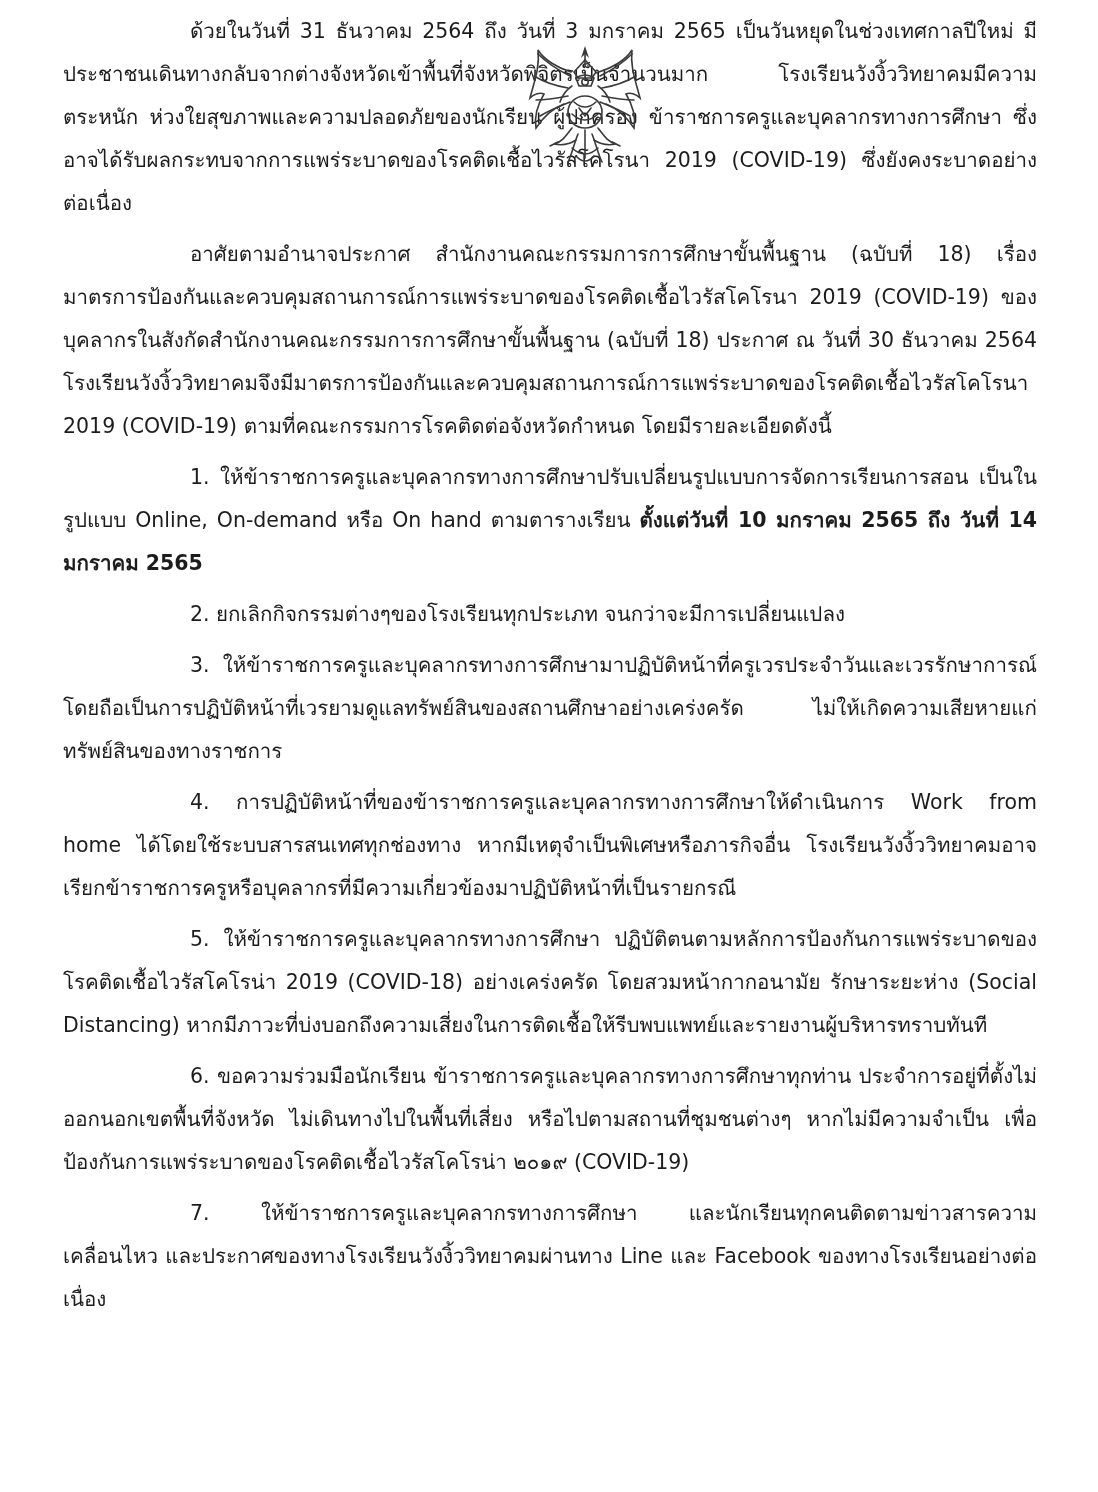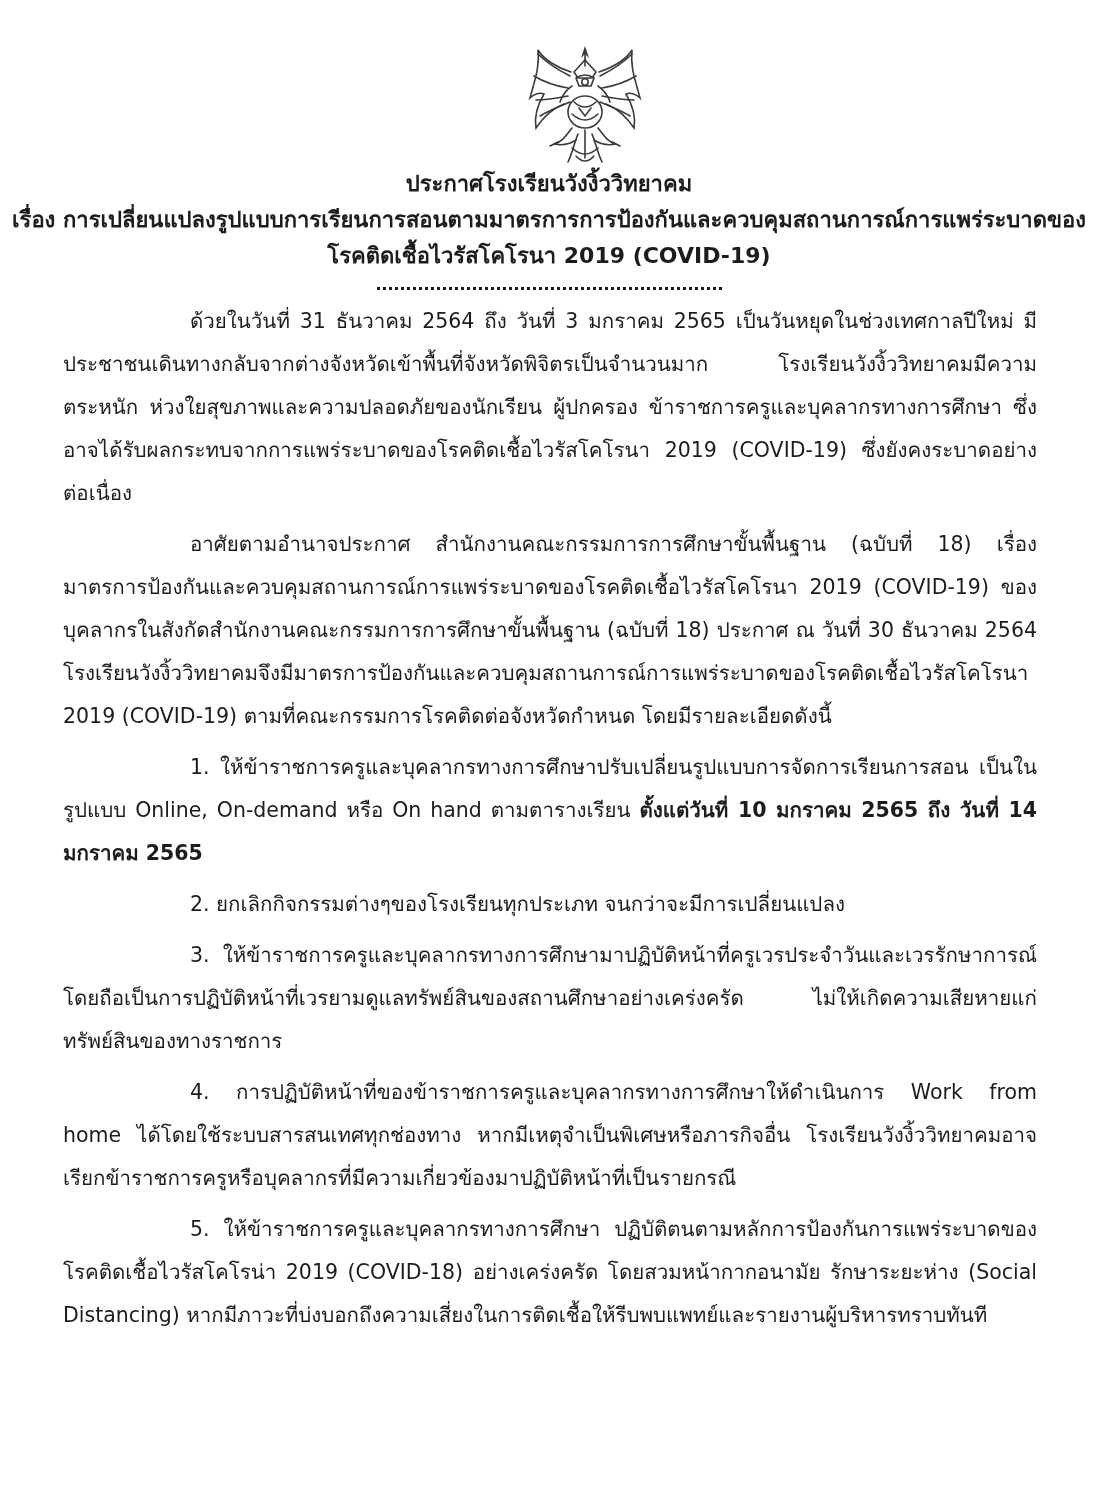--- a/index.html
+++ b/index.html
@@ -72,32 +72,28 @@
 
     <path d="M61 88 L61 116"></path>
     <path d="M54 92 C50 102 48 112 44 120"></path>
     <path d="M68 92 C72 102 74 112 78 120"></path>
     <path d="M48 106 Q61 118 74 106"></path>
     <path d="M52 114 Q61 124 70 114"></path>
 
     <path d="M34 100 L26 104 M88 100 L96 104"></path>
   </svg>
 
-  <div class="header">
-    <p class="title-line">ประกาศโรงเรียนวังงิ้ววิทยาคม</p>
-    <p class="title-line">เรื่อง การเปลี่ยนแปลงรูปแบบการเรียนการสอนตามมาตรการการป้องกันและควบคุมสถานการณ์การแพร่ระบาดของ</p>
-    <p class="title-line">โรคติดเชื้อไวรัสโคโรนา 2019 (COVID-19)</p>
-    <div class="dotted-divider"></div>
-  </div>
 
   <div class="body-text">
     <p class="para">ด้วยในวันที่ 31 ธันวาคม 2564 ถึง วันที่ 3 มกราคม 2565 เป็นวันหยุดในช่วงเทศกาลปีใหม่ มีประชาชนเดินทางกลับจากต่างจังหวัดเข้าพื้นที่จังหวัดพิจิตรเป็นจำนวนมาก โรงเรียนวังงิ้ววิทยาคมมีความตระหนัก ห่วงใยสุขภาพและความปลอดภัยของนักเรียน ผู้ปกครอง ข้าราชการครูและบุคลากรทางการศึกษา ซึ่งอาจได้รับผลกระทบจากการแพร่ระบาดของโรคติดเชื้อไวรัสโคโรนา 2019 (COVID-19) ซึ่งยังคงระบาดอย่างต่อเนื่อง</p>
     <p class="para">อาศัยตามอำนาจประกาศ สำนักงานคณะกรรมการการศึกษาขั้นพื้นฐาน (ฉบับที่ 18) เรื่อง มาตรการป้องกันและควบคุมสถานการณ์การแพร่ระบาดของโรคติดเชื้อไวรัสโคโรนา 2019 (COVID-19) ของบุคลากรในสังกัดสำนักงานคณะกรรมการการศึกษาขั้นพื้นฐาน (ฉบับที่ 18) ประกาศ ณ วันที่ 30 ธันวาคม 2564 โรงเรียนวังงิ้ววิทยาคมจึงมีมาตรการป้องกันและควบคุมสถานการณ์การแพร่ระบาดของโรคติดเชื้อไวรัสโคโรนา 2019 (COVID-19) ตามที่คณะกรรมการโรคติดต่อจังหวัดกำหนด โดยมีรายละเอียดดังนี้</p>
 
     <p class="para"><span>1. ให้ข้าราชการครูและบุคลากรทางการศึกษาปรับเปลี่ยนรูปแบบการจัดการเรียนการสอน เป็นในรูปแบบ Online, On-demand หรือ On hand ตามตารางเรียน </span><span class="bold-range">ตั้งแต่วันที่ 10 มกราคม 2565 ถึง วันที่ 14 มกราคม 2565</span></p>
     <p class="para">2. ยกเลิกกิจกรรมต่างๆของโรงเรียนทุกประเภท จนกว่าจะมีการเปลี่ยนแปลง</p>
     <p class="para">3. ให้ข้าราชการครูและบุคลากรทางการศึกษามาปฏิบัติหน้าที่ครูเวรประจำวันและเวรรักษาการณ์ โดยถือเป็นการปฏิบัติหน้าที่เวรยามดูแลทรัพย์สินของสถานศึกษาอย่างเคร่งครัด ไม่ให้เกิดความเสียหายแก่ทรัพย์สินของทางราชการ</p>
     <p class="para">4. การปฏิบัติหน้าที่ของข้าราชการครูและบุคลากรทางการศึกษาให้ดำเนินการ Work from home ได้โดยใช้ระบบสารสนเทศทุกช่องทาง หากมีเหตุจำเป็นพิเศษหรือภารกิจอื่น โรงเรียนวังงิ้ววิทยาคมอาจเรียกข้าราชการครูหรือบุคลากรที่มีความเกี่ยวข้องมาปฏิบัติหน้าที่เป็นรายกรณี</p>
     <p class="para">5. ให้ข้าราชการครูและบุคลากรทางการศึกษา ปฏิบัติตนตามหลักการป้องกันการแพร่ระบาดของโรคติดเชื้อไวรัสโคโรน่า 2019 (COVID-18) อย่างเคร่งครัด โดยสวมหน้ากากอนามัย รักษาระยะห่าง (Social Distancing) หากมีภาวะที่บ่งบอกถึงความเสี่ยงในการติดเชื้อให้รีบพบแพทย์และรายงานผู้บริหารทราบทันที</p>
+    <p class="para">6. ขอความร่วมมือนักเรียน ข้าราชการครูและบุคลากรทางการศึกษาทุกท่าน ประจำการอยู่ที่ตั้งไม่ออกนอกเขตพื้นที่จังหวัด ไม่เดินทางไปในพื้นที่เสี่ยง หรือไปตามสถานที่ชุมชนต่างๆ หากไม่มีความจำเป็น เพื่อป้องกันการแพร่ระบาดของโรคติดเชื้อไวรัสโคโรน่า ๒๐๑๙ (COVID-19)</p>
+    <p class="para">7. ให้ข้าราชการครูและบุคลากรทางการศึกษา และนักเรียนทุกคนติดตามข่าวสารความเคลื่อนไหว และประกาศของทางโรงเรียนวังงิ้ววิทยาคมผ่านทาง Line และ Facebook ของทางโรงเรียนอย่างต่อเนื่อง</p>
 
   </div>
 
 </div>
 
 </body></html>

